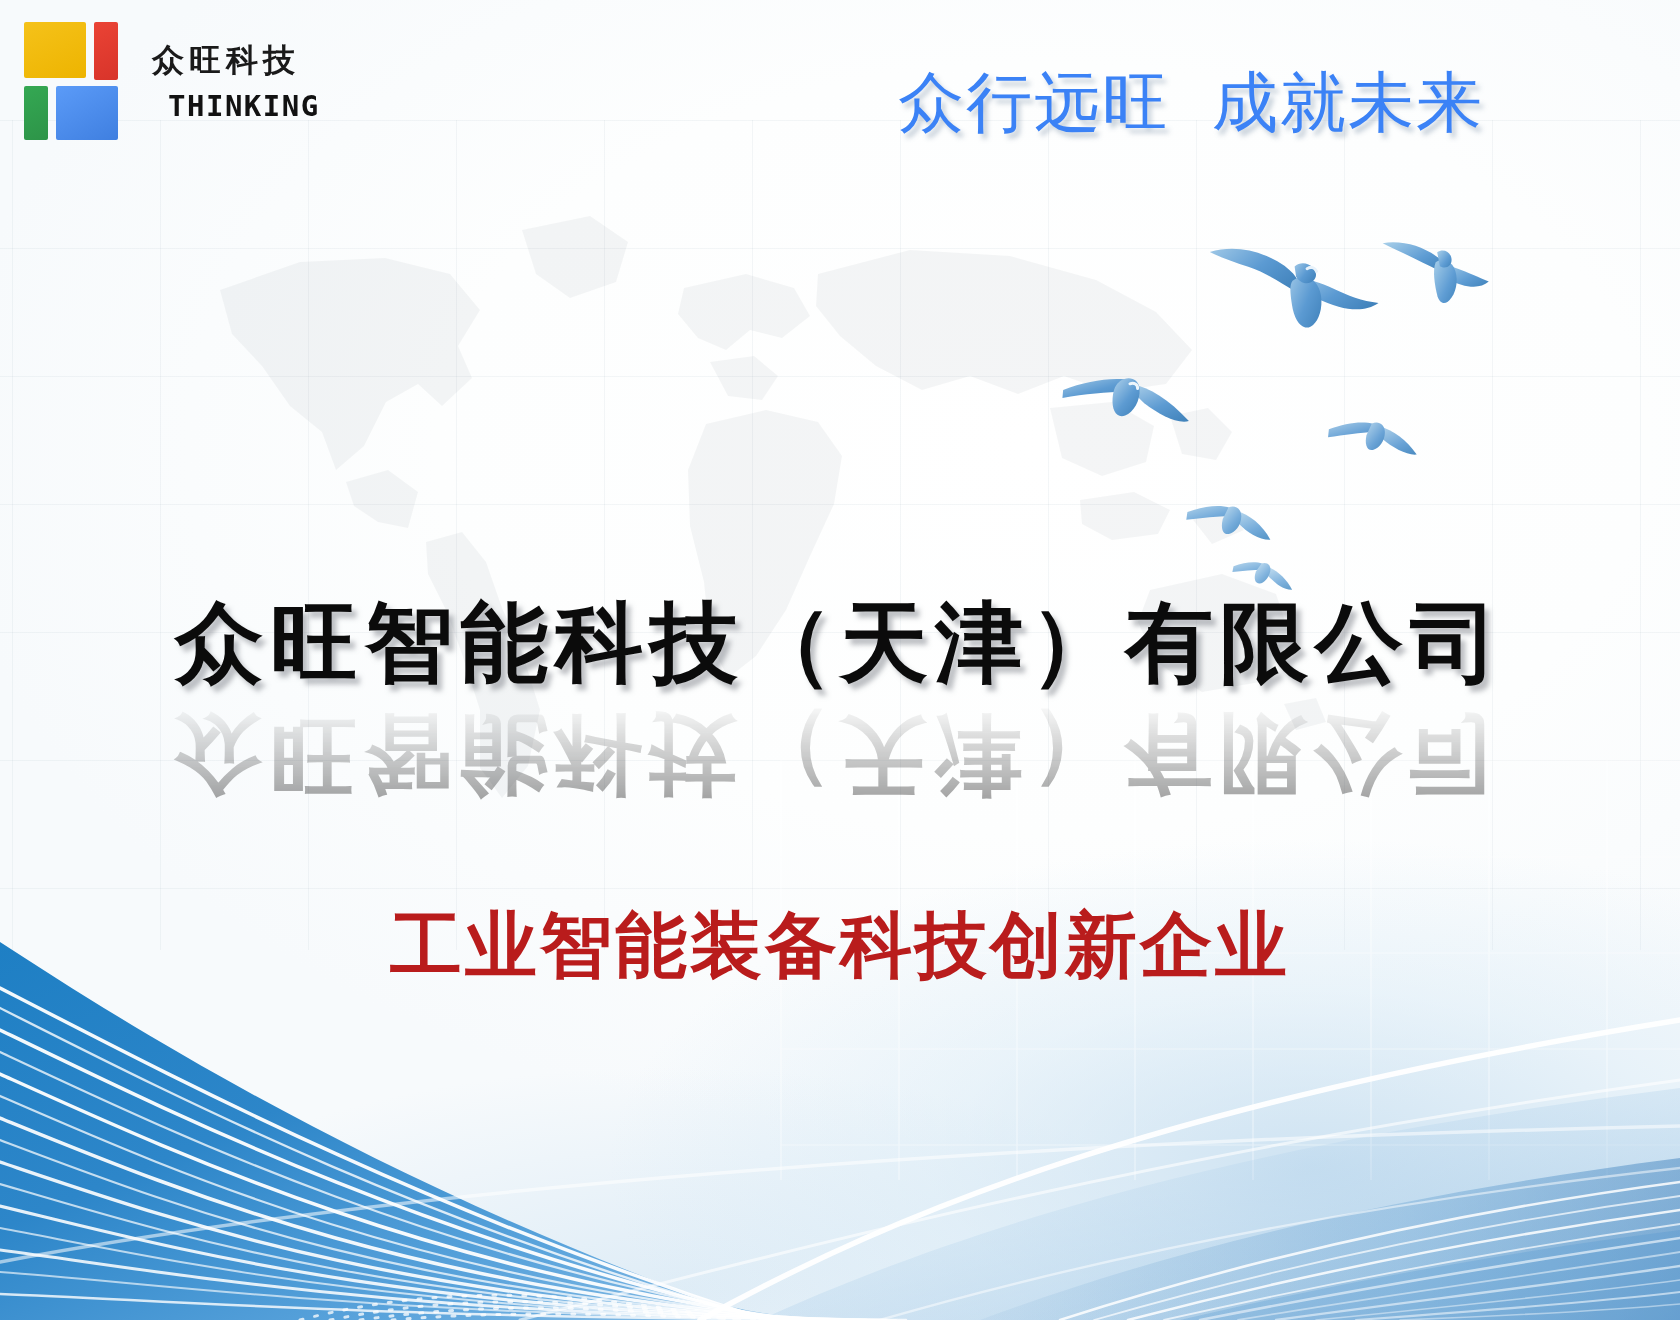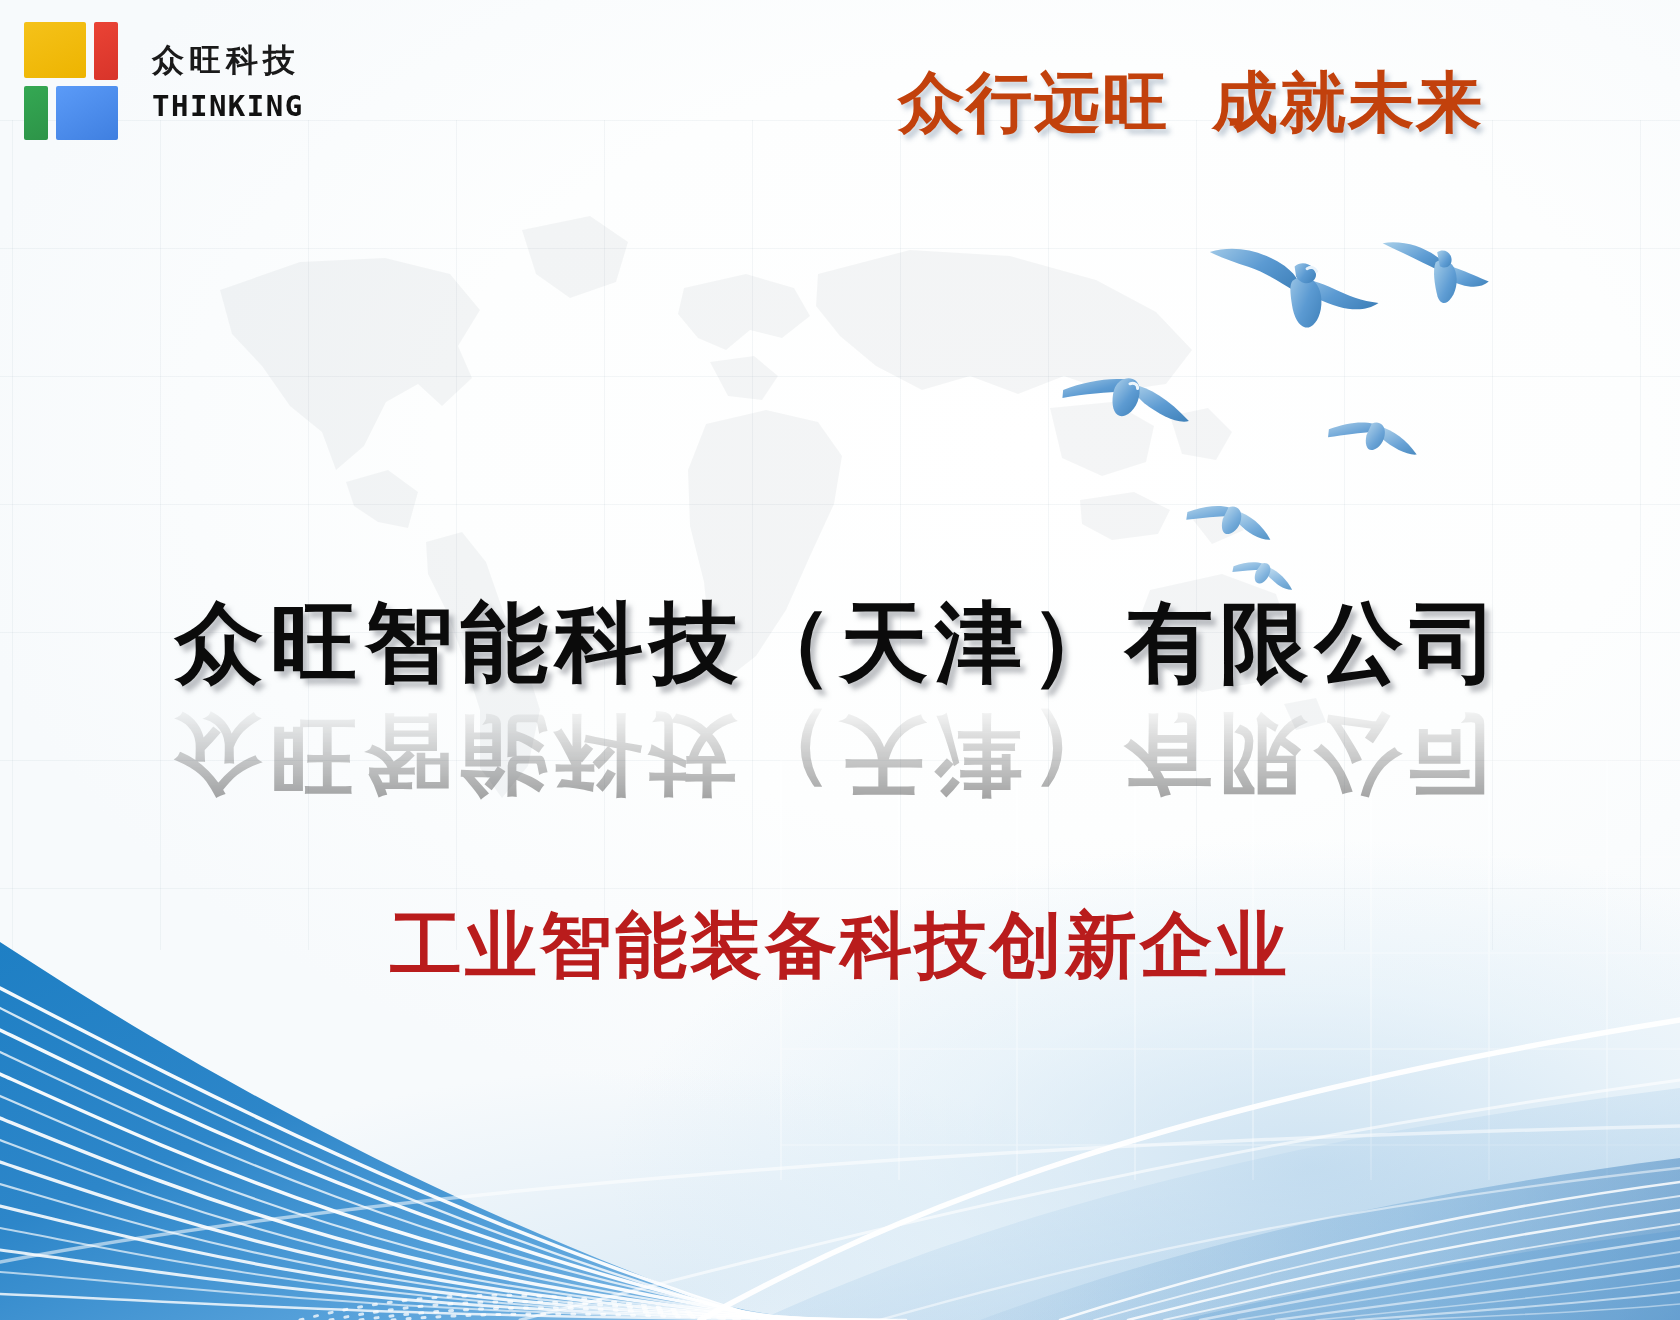--- a/index.html
+++ b/index.html
@@ -101,30 +101,31 @@
     font-weight: 700;
     letter-spacing: 5px;
     color: #1a1a1a;
   }
   .logo-en {
     font-family: "DejaVu Sans Mono", monospace;
     font-size: 29px;
     font-weight: 700;
     letter-spacing: 1.5px;
     color: #121212;
+    margin-left: 16px;
   }
 
   .header-slogan {
     position: absolute;
     right: 196px;
     top: 58px;
     font-family: "DejaVu Sans", sans-serif;
     font-size: 66px;
-    font-weight: 700;
-    color: #c2410c;
+    font-weight: 400;
+    color: #3b82f6;
     letter-spacing: 2px;
     white-space: nowrap;
     text-shadow: 4px 5px 5px rgba(120,140,165,0.42);
   }
   .header-slogan .gap { display: inline-block; width: 42px; }
 
   
   .birds { position: absolute; inset: 0; pointer-events: none; }
   .bird { position: absolute; }
   .bird svg { display: block; }

